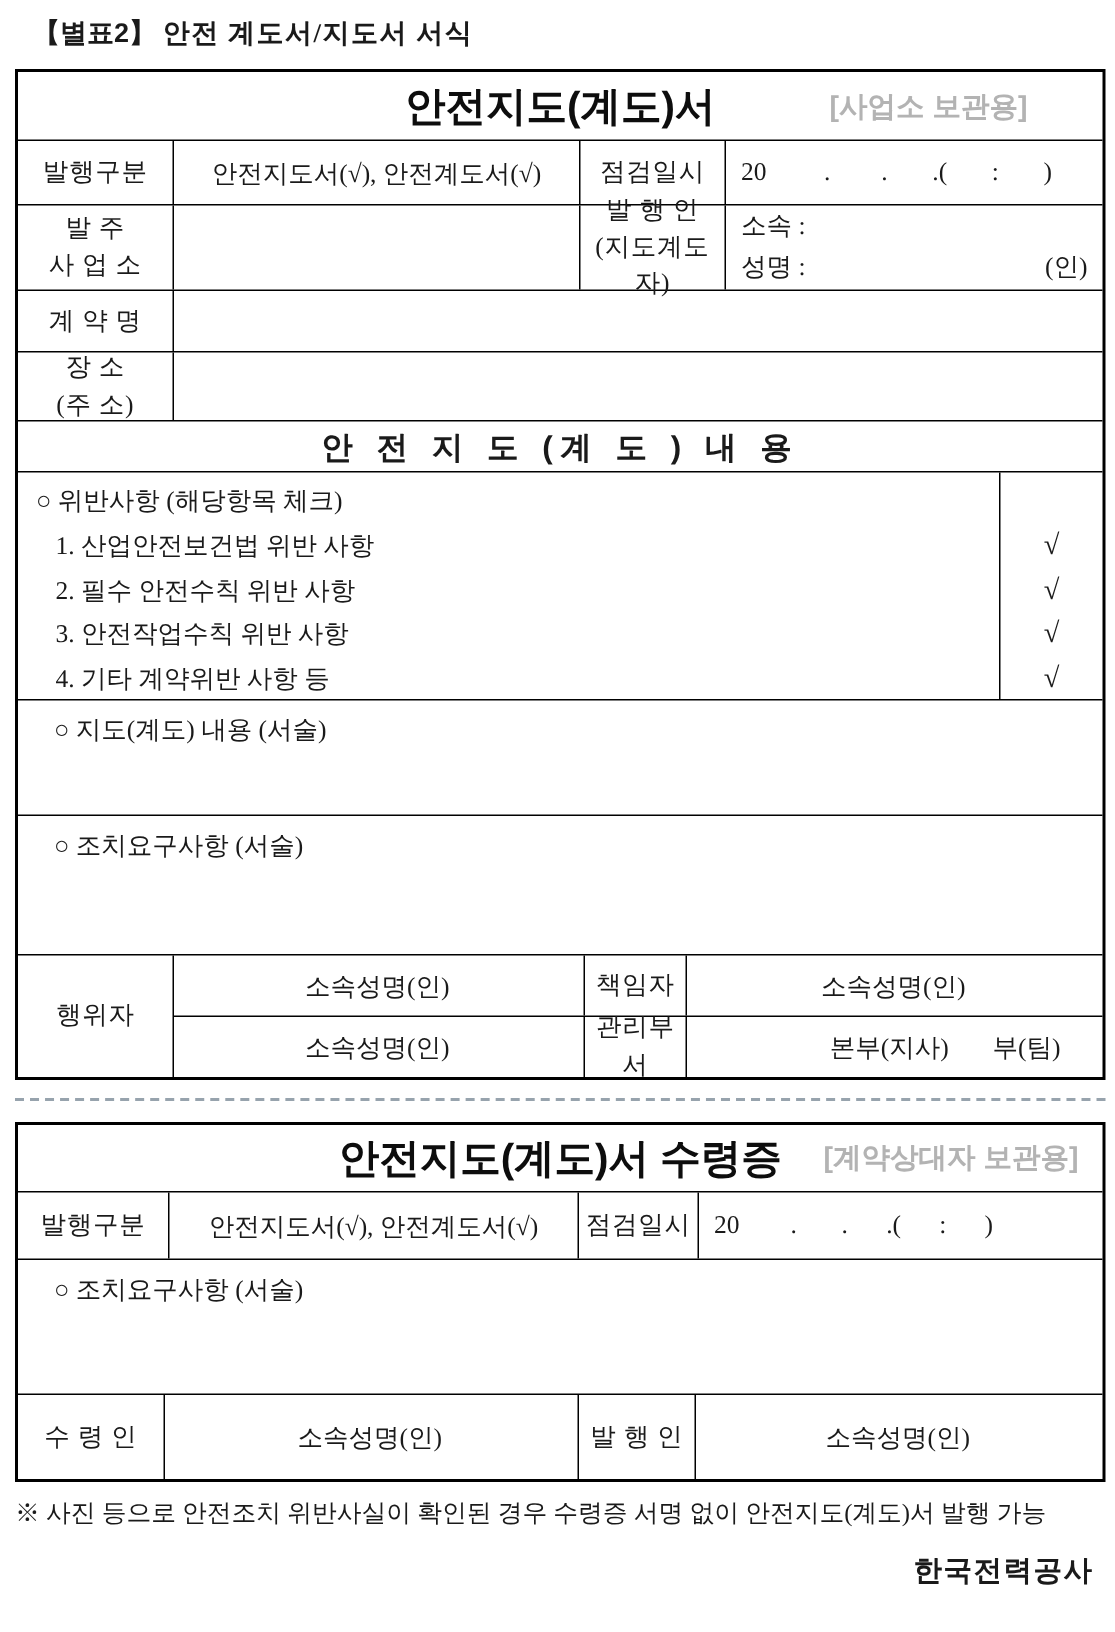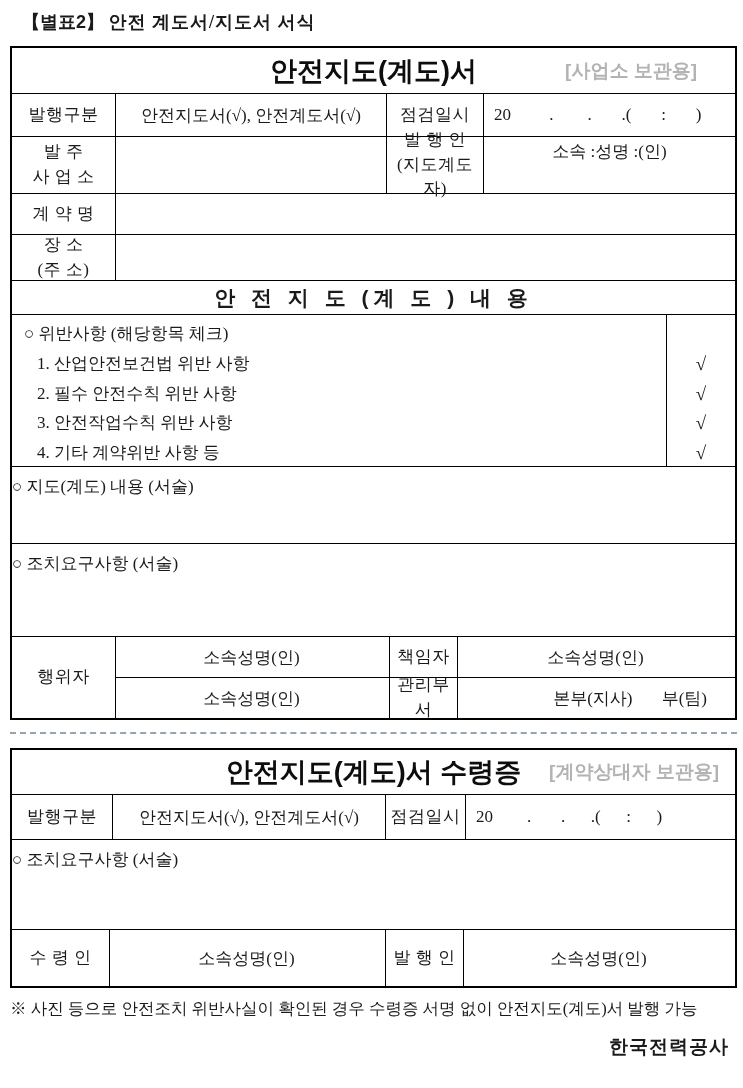--- a/index.html
+++ b/index.html
@@ -26,41 +26,41 @@
   .w3{width:97px;flex:none;}
   .w4{width:252px;flex:none;}
 
   
   .title-row{position:relative;display:flex;align-items:center;justify-content:center;}
   .doc-title{font-family:"Liberation Sans","DejaVu Sans",sans-serif;font-weight:800;font-size:27px;letter-spacing:0;color:#0d0d0d;}
   .keep-note{position:absolute;top:50%;transform:translateY(-50%);
     font-family:"Liberation Sans","DejaVu Sans",sans-serif;font-weight:700;font-size:19px;color:#b3b3b3;}
   .t1-title{height:45px;}
   .t2-title{height:44px;}
-  .t1-title .keep-note{right:38px;}
+  .t1-title .keep-note{right:50px;}
   .t2-title .keep-note{right:16px;}
 
   .h43{height:43px;} .h45{height:45px;} .h57{height:57px;} .h41{height:41px;} .h46{height:46px;}
   .h34{height:34px;}
 
   .section-header{font-family:"Liberation Sans","DejaVu Sans",sans-serif;font-weight:800;font-size:21px;letter-spacing:5px;}
 
   .val-pre{display:flex;align-items:center;white-space:pre;padding-left:10px;}
-  .issuer-info{display:flex;flex-direction:row;justify-content:center;padding:2px 10px;line-height:1.55;}
+  .issuer-info{display:flex;flex-direction:column;justify-content:flex-end;padding:2px 10px;line-height:1.55;}
   .issuer-info .line2{display:flex;justify-content:space-between;}
 
   
   .viol-row{height:152px;}
   .viol-main{padding:6px 10px 0 12px;}
   .viol-heading{line-height:26px;margin-bottom:2px;}
   .viol-item{line-height:29.5px;margin-left:13px;}
   .check-col{width:69px;flex:none;text-align:center;padding-top:34px;}
   .check{line-height:29.5px;font-size:19px;}
 
-  .narrative{padding:8px 10px 0 0;line-height:24px;}
+  .narrative{padding:8px 10px 0 24px;line-height:24px;}
   .nar1{height:77px;} .nar2{height:93px;} .nar3{height:90px;}
 
   
   .sign{display:flex;align-items:center;justify-content:center;padding:0 14px 0 12px;}
   .actor-right{flex:1 1 auto;display:flex;flex-direction:column;min-width:0;}
   .actor-sub{display:flex;height:40px;align-items:stretch;}
   .actor-sub + .actor-sub{border-top:1.6px solid #000;}
   .actor-sub .c{display:flex;align-items:center;}
   .wr{width:68px;flex:none;}
   .w4b{width:278px;flex:none;}

